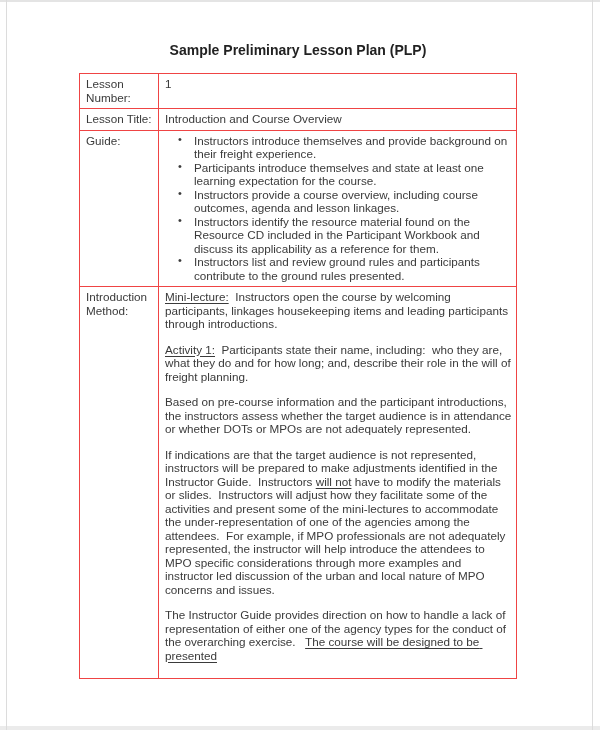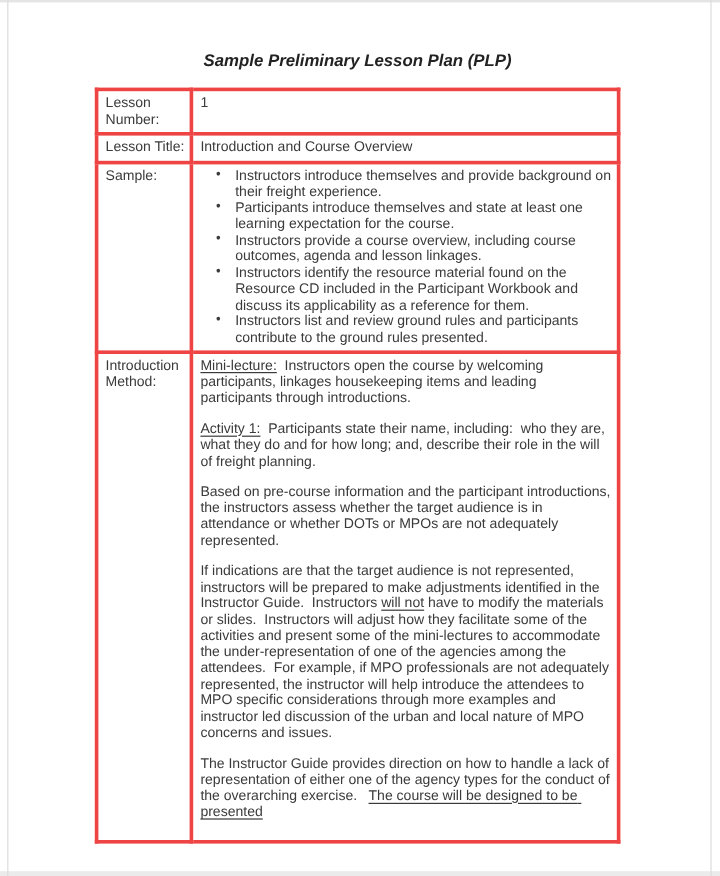--- a/index.html
+++ b/index.html
@@ -8,32 +8,32 @@
     font-family:"Liberation Sans", sans-serif; color:#3a3a3a;
   }
   .edge-top    { position:absolute; top:0; left:0; width:600px; height:2px; background:#e4e4e4; }
   .edge-bottom { position:absolute; top:726px; left:0; width:600px; height:4px; background:#ebebeb; }
   .edge-left   { position:absolute; top:0; left:6px; width:1px; height:730px; background:#dcdcdc; }
   .edge-right  { position:absolute; top:0; left:592px; width:1px; height:730px; background:#dcdcdc; }
 
   .content { position:absolute; left:79px; top:36px; width:438px; }
 
   .doc-title {
-    text-align:center; font-weight:bold; font-style:italic;
+    text-align:center; font-weight:bold; 
     font-size:14px; line-height:17px; color:#222; margin:6px 0 14px 0;
   }
   .section-heading {
     font-size:13.5px; line-height:17px; color:#333; margin:0 0 4px 0; font-weight:normal;
   }
 
   table.plp {
     border-collapse:collapse; width:438px; table-layout:fixed;
   }
   table.plp td {
-    border:3px solid #ef4444; vertical-align:top;
+    border:1px solid #ef4444; vertical-align:top;
     font-size:11.7px; line-height:13.5px;
     padding:3px 4px 4px 6px; box-sizing:border-box;
     word-wrap:break-word;
   }
   td.label-cell { width:79px; padding-right:2px; }
   tr.row-number { height:35px; }
   tr.row-title  { height:21px;margin-left:47px; }
 
   ul.topics { list-style:none; margin:0; padding:0; }
   ul.topics li { position:relative; padding-left:29px; margin:0; }
@@ -60,21 +60,21 @@
     <tbody>
       <tr class="row-number">
         <td class="label-cell">Lesson Number:</td>
         <td>1</td>
       </tr>
       <tr class="row-title">
         <td class="label-cell">Lesson Title:</td>
         <td>Introduction and Course Overview</td>
       </tr>
       <tr>
-        <td class="label-cell">Sample:</td>
+        <td class="label-cell">Guide:</td>
         <td>
           <ul class="topics">
               <li><span class="bullet">•</span><span>Instructors introduce themselves and provide background on their freight experience.</span></li>
               <li><span class="bullet">•</span><span>Participants introduce themselves and state at least one learning expectation for the course.</span></li>
               <li><span class="bullet">•</span><span>Instructors provide a course overview, including course outcomes, agenda and lesson linkages.</span></li>
               <li><span class="bullet">•</span><span>Instructors identify the resource material found on the Resource CD included in the Participant Workbook and discuss its applicability as a reference for them.</span></li>
               <li><span class="bullet">•</span><span>Instructors list and review ground rules and participants contribute to the ground rules presented.</span></li>
             </ul>
         </td>
       </tr>

